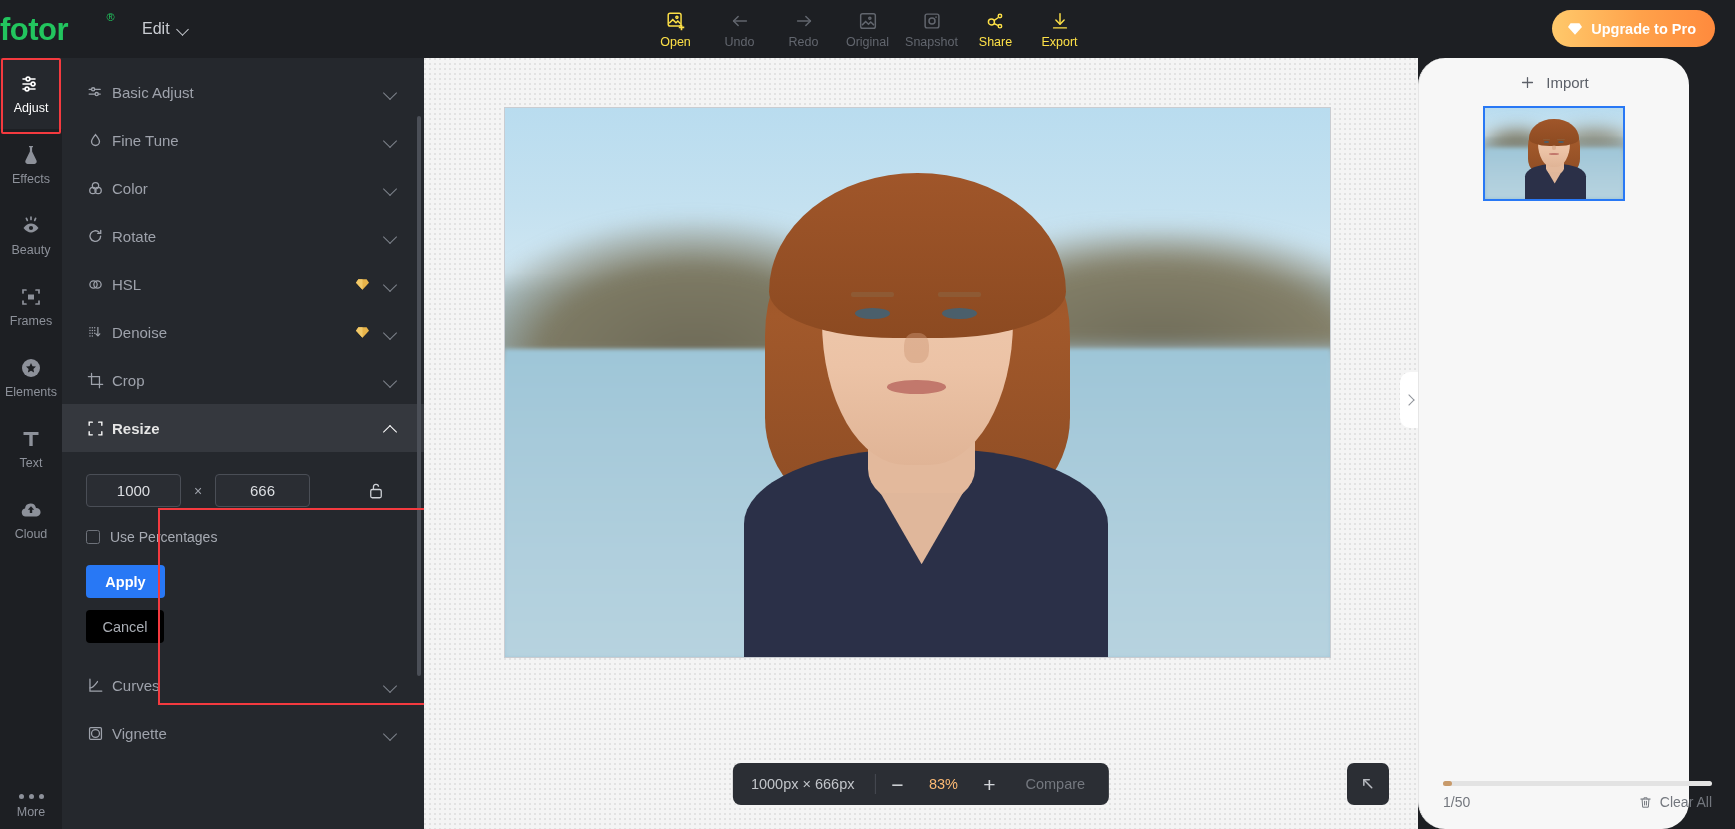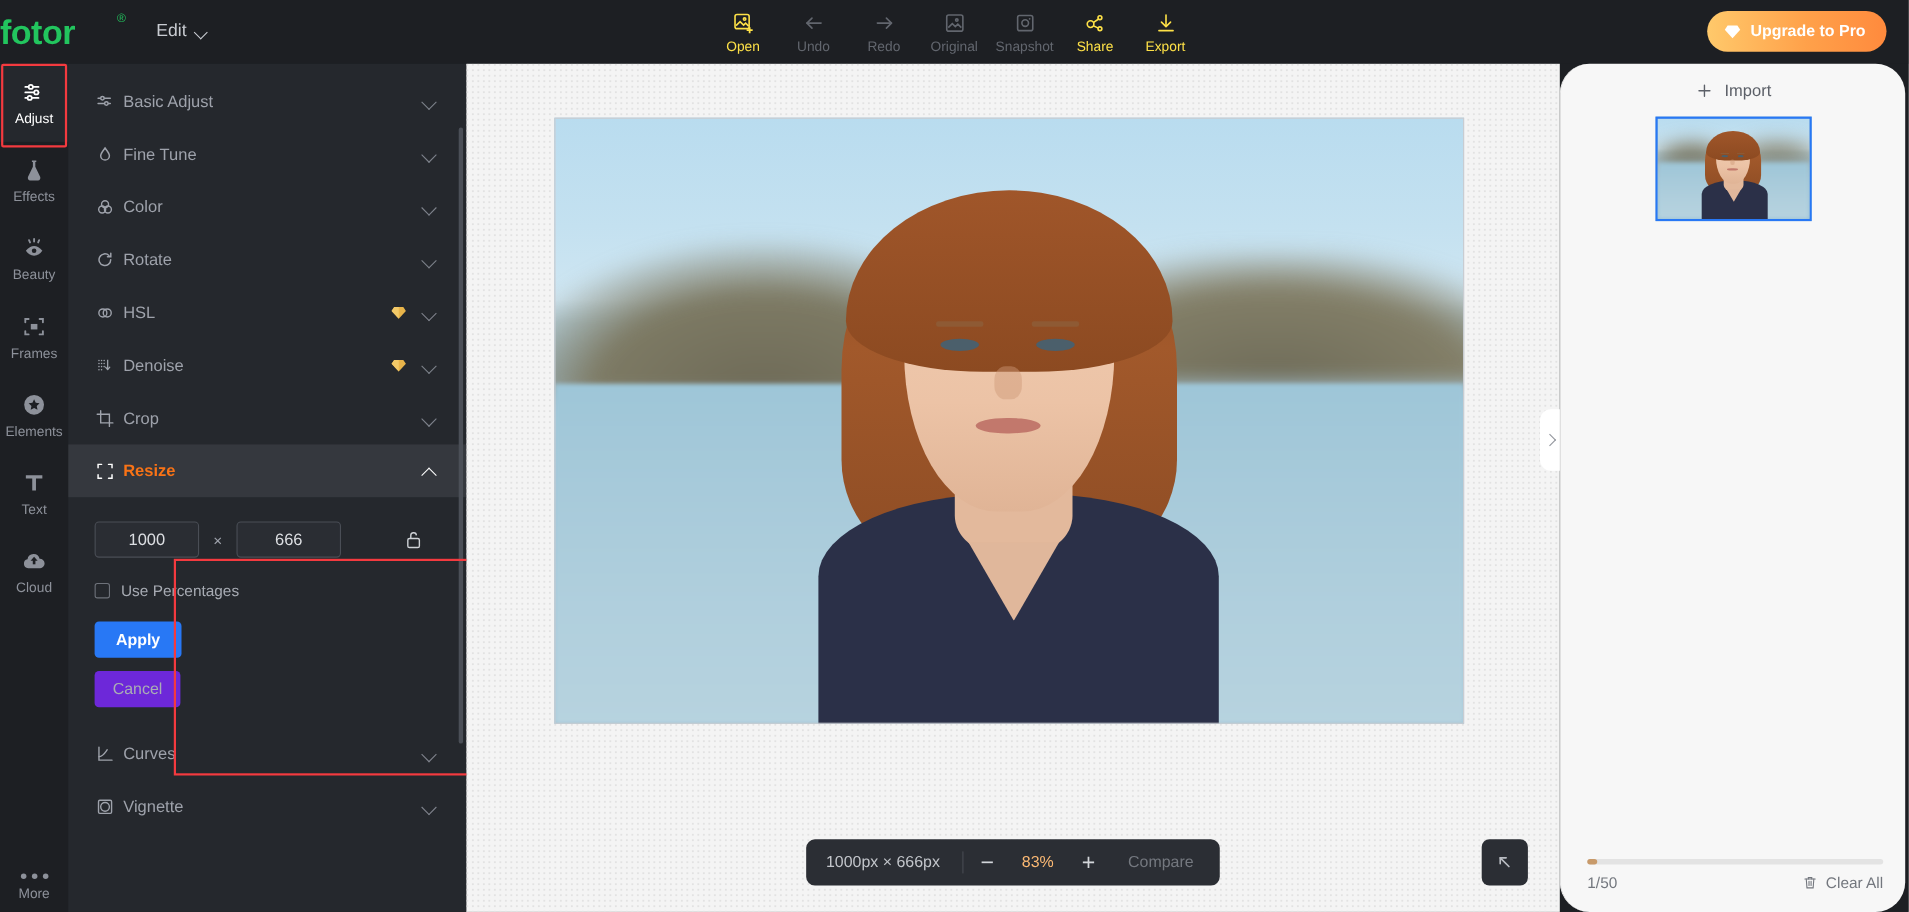--- a/index.html
+++ b/index.html
@@ -91,21 +91,21 @@
     background: #25282d; overflow: hidden;
   }
   .panel-scroll { position: absolute; inset: 0; padding-top: 10px; }
   .acc-row {
     height: 48px; display: flex; align-items: center;
     padding: 0 27px 0 24px; cursor: pointer;
     color: #9ea2ab; font-size: 15px;
   }
   .acc-row .ico { width: 26px; flex: 0 0 26px; color: #9ea2ab; display: flex; align-items: center; }
   .acc-row .lbl { flex: 1 1 auto; }
-  .acc-row.open { background: #35383e; color: #f97316; font-weight: 600; }
+  .acc-row.open { background: #35383e; color: #e5e5e5; font-weight: 600; }
   .acc-row.open .ico { color: #ffffff; }
   .gem { margin-right: 14px; display: flex; align-items: center; }
   .chev {
     width: 13px; height: 13px; position: relative; color: #7e828b; flex: 0 0 13px;
   }
   .chev::after {
     content: ""; position: absolute; left: 1px; top: 2px;
     width: 9px; height: 9px;
     border-right: 1.6px solid currentColor; border-bottom: 1.6px solid currentColor;
     transform: rotate(45deg);
@@ -138,21 +138,21 @@
   }
   .pct-lbl { color: #a7abb3; font-size: 14px; }
   .btn-row { display: flex; gap: 12px; margin-top: 20px; flex-direction: column; }
   .btn-apply {
     width: 79px; height: 33px; border-radius: 4px; border: none;
     background: #2878f5; color: #ffffff; font-size: 14.5px; font-weight: 600;
     cursor: pointer; font-family: "Liberation Sans", sans-serif;
   }
   .btn-cancel {
     width: 78px; height: 33px; border-radius: 4px; border: none;
-    background: #6d28d9; color: #a9adb4; font-size: 14.5px;
+    background: #000000; color: #a9adb4; font-size: 14.5px;
     cursor: pointer; font-family: "Liberation Sans", sans-serif;
   }
   .panel-sb {
     position: absolute; right: 3px; top: 58px; width: 4px; height: 560px;
     border-radius: 2px; background: #4b4f57;
   }
 
   
   .canvas {
     position: absolute; left: 424px; top: 58px; width: 994px; height: 771px;
@@ -225,21 +225,21 @@
   }
   .zb-size { color: #c2c5ca; font-size: 14.5px; padding-right: 20px; }
   .zb-div { width: 1px; height: 20px; background: #474b52; }
   .zb-btn { width: 44px; height: 42px; display:flex; align-items:center; justify-content:center;
     color: #d3d6da; background: none; border: none; cursor: pointer; font-size: 21px; line-height:1; }
   .zb-pct { width: 48px; text-align: center; color: #fdba74; font-size: 14.5px; }
   .zb-cmp { color: #74787f; font-size: 14.5px; padding: 0 6px 0 14px; cursor: pointer; }
 
   
   .right {
-    position: absolute; left: 1418px; top: 58px; width: 314px; height: 771px;
+    position: absolute; left: 1418px; top: 58px; width: 271px; height: 771px;
     background: #f7f7f7; border-left: 1px solid #e6e6e6; border-radius: 27px;
   }
   .import-row {
     height: 48px; display: flex; align-items: center; justify-content: center;
     gap: 10px; color: #5c6068; font-size: 15px; cursor: pointer;
   }
   .thumb {
     margin: 0 auto; width: 142px; height: 95px; border: 2px solid #2878f5;
     overflow: hidden; position: relative; cursor: pointer; background:#9fc3d6;
   }

